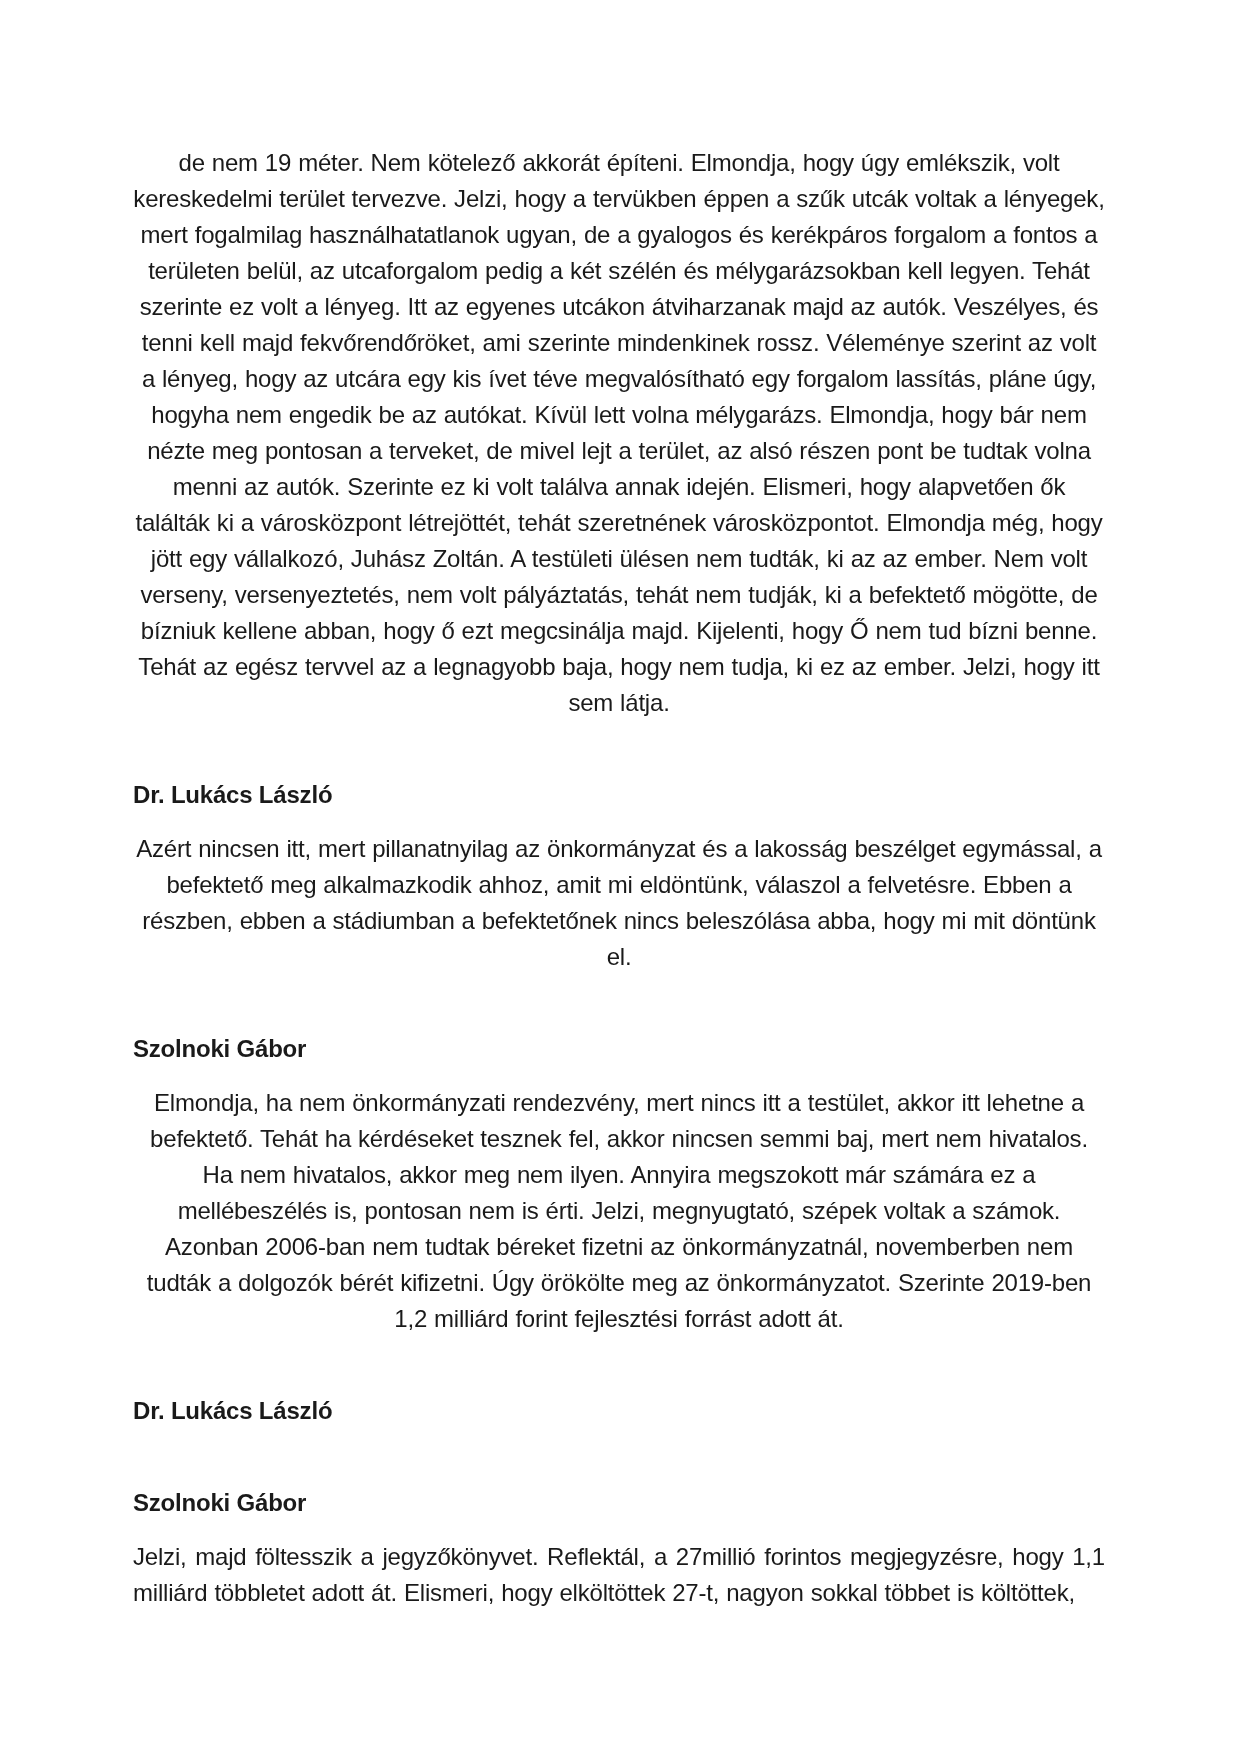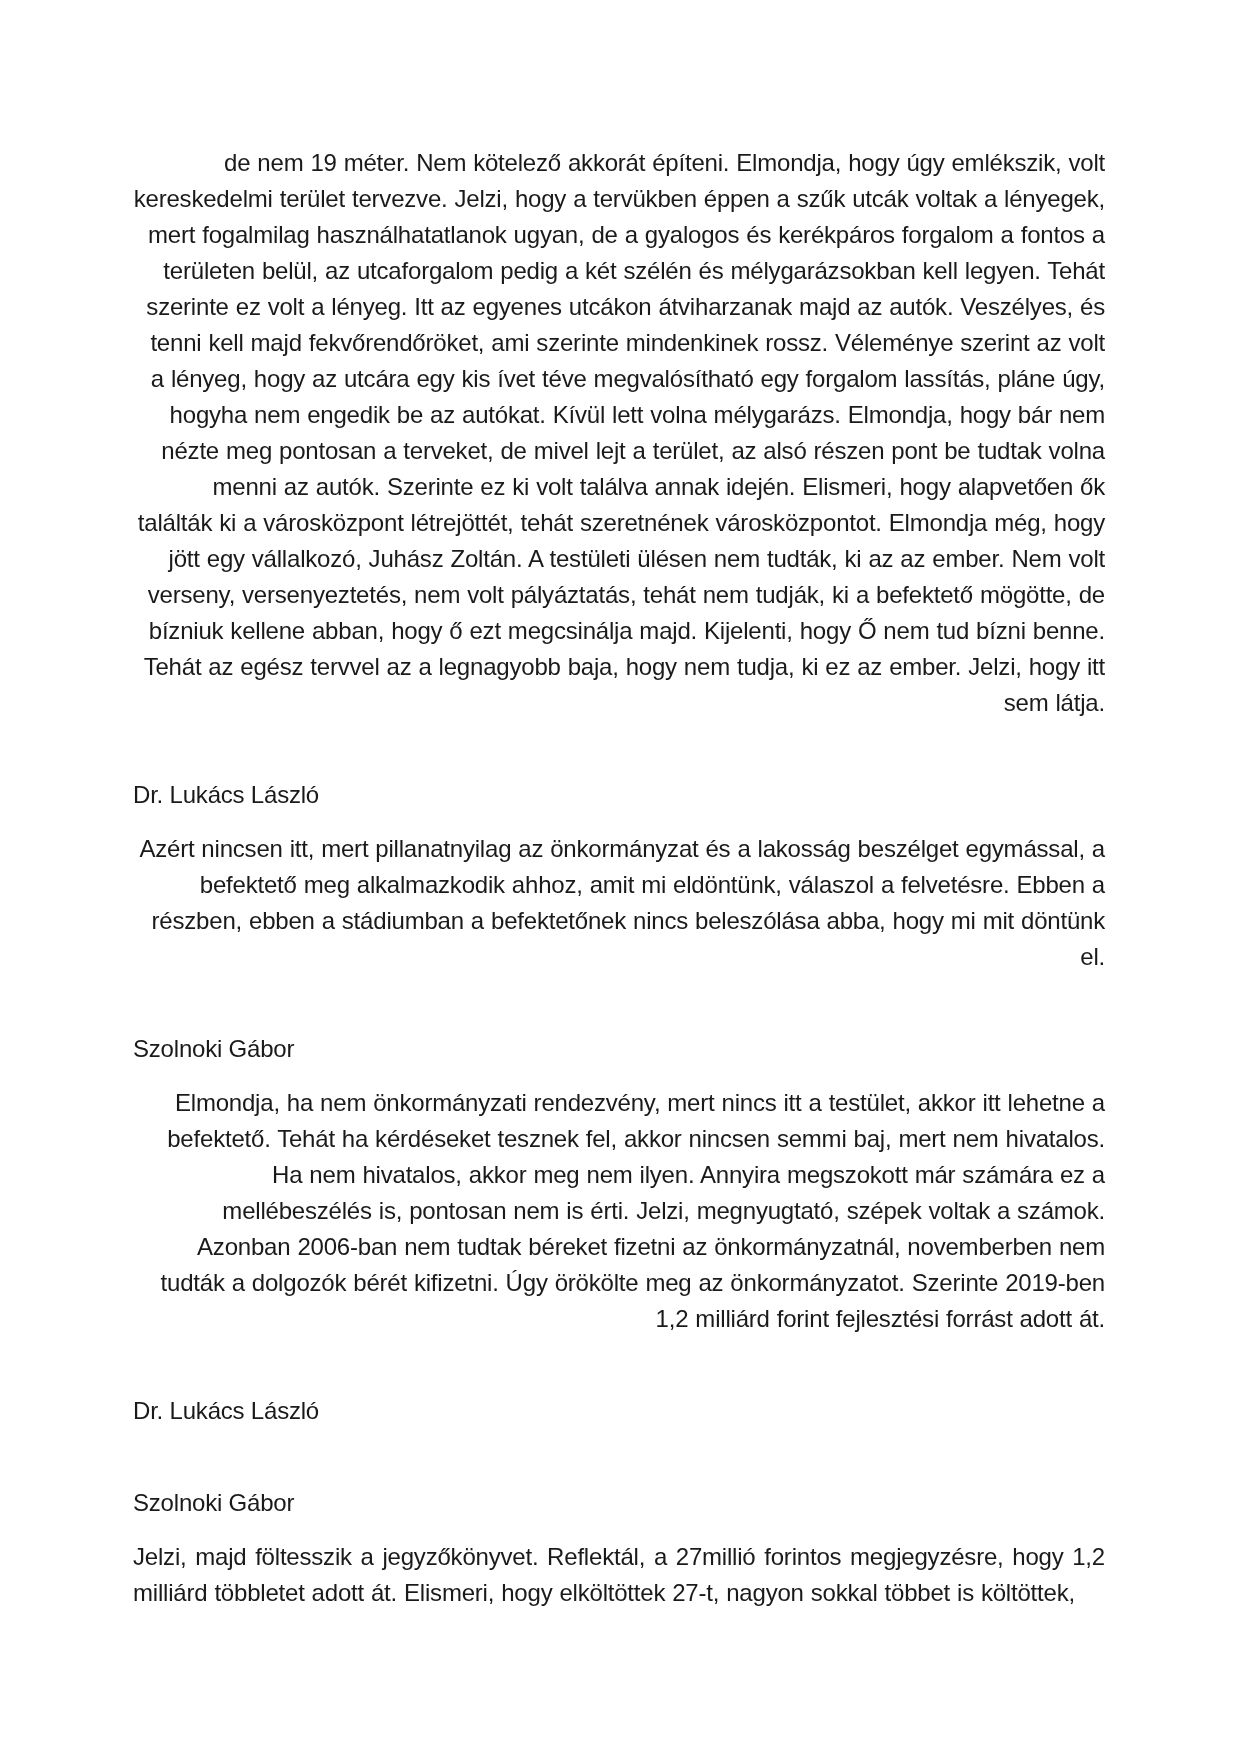--- a/index.html
+++ b/index.html
@@ -17,30 +17,30 @@
     padding: 145px 135px 60px 133px;
     font-family: "Liberation Sans", sans-serif;
     font-size: 24px;
     line-height: 36px;
     letter-spacing: -0.2px;
     color: #1a1a1a;
     overflow: hidden;
   }
   .para {
     margin: 0 0 18px 0;
-    text-align: right;
+    text-align: center;
     white-space: normal;
     word-spacing: 0.5px;
   }
   .para.justified {
     text-align: justify;
     text-align-last: left;
   }
   .speaker {
-    font-weight: normal;
+    font-weight: bold;
     font-size: 24px;
     line-height: 36px;
     margin: 56px 0 18px 0;
   }
   .speaker.first {
     margin-top: 56px;
   }
 </style>
 </head>
 <body>
@@ -55,15 +55,15 @@
 
   <h2 class="speaker">Szolnoki Gábor</h2>
 
   <p class="para">Elmondja, ha nem önkormányzati rendezvény, mert nincs itt a testület, akkor itt lehetne a befektető. Tehát ha kérdéseket tesznek fel, akkor nincsen semmi baj, mert nem hivatalos. Ha nem hivatalos, akkor meg nem ilyen. Annyira megszokott már számára ez a mellébeszélés is, pontosan nem is érti. Jelzi, megnyugtató, szépek voltak a számok. Azonban 2006-ban nem tudtak béreket fizetni az önkormányzatnál, novemberben nem tudták a dolgozók bérét kifizetni. Úgy örökölte meg az önkormányzatot. Szerinte 2019-ben 1,2 milliárd forint fejlesztési forrást adott át.</p>
 
   <h2 class="speaker">Dr. Lukács László</h2>
 
 
   <h2 class="speaker">Szolnoki Gábor</h2>
 
-  <p class="para justified">Jelzi, majd föltesszik a jegyzőkönyvet. Reflektál, a 27millió forintos megjegyzésre, hogy 1,2 milliárd többletet adott át. Elismeri, hogy elköltöttek 27-t, nagyon sokkal többet is költöttek,</p>
+  <p class="para justified">Jelzi, majd föltesszik a jegyzőkönyvet. Reflektál, a 27millió forintos megjegyzésre, hogy 1,1 milliárd többletet adott át. Elismeri, hogy elköltöttek 27-t, nagyon sokkal többet is költöttek,</p>
 
 </div>
 
 </body></html>

